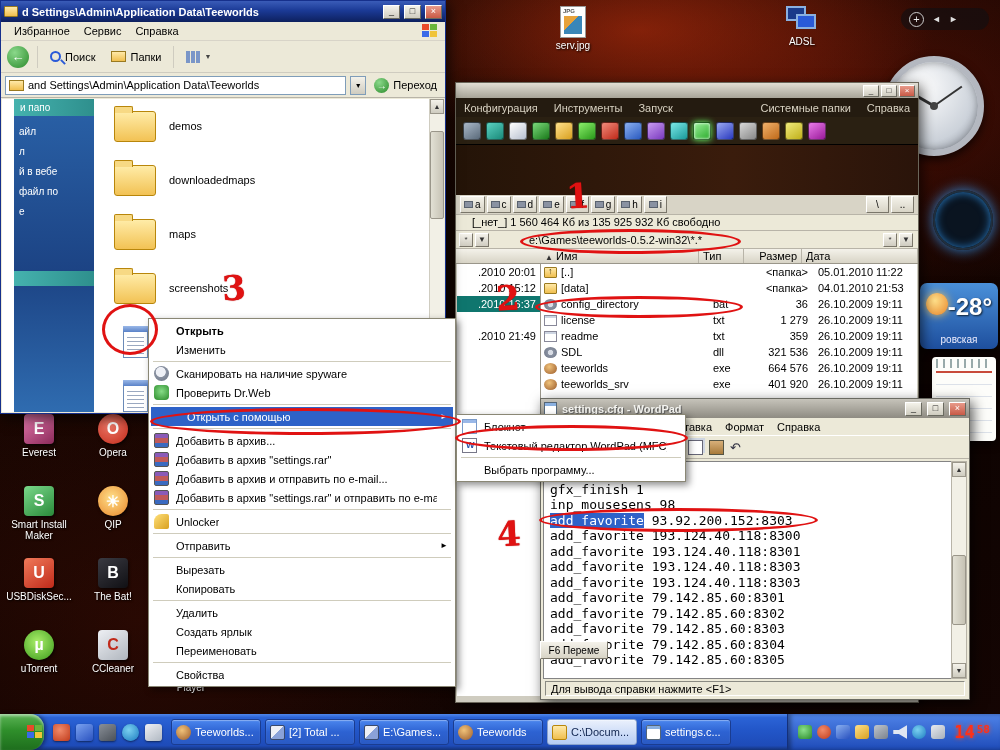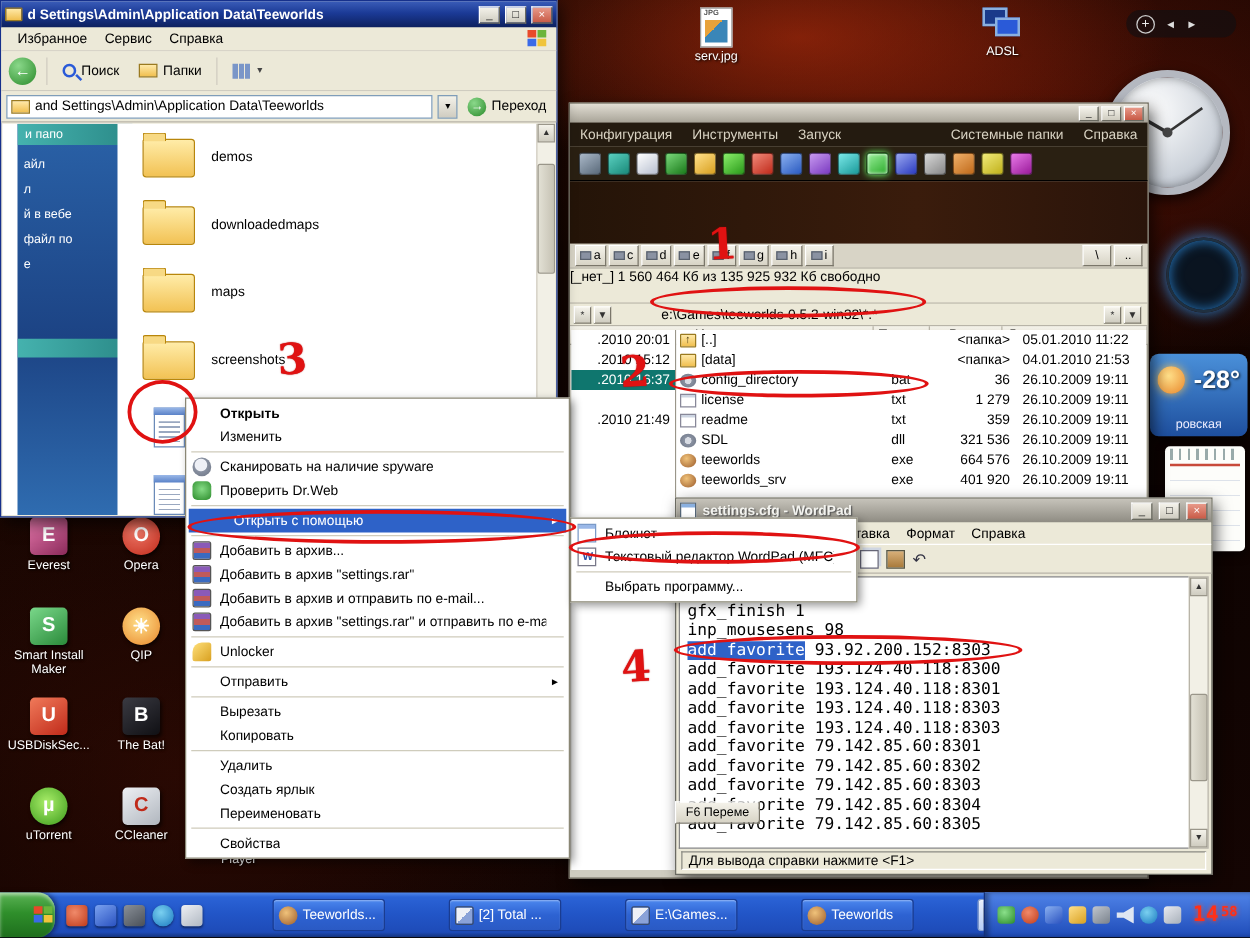--- a/index.html
+++ b/index.html
@@ -99,21 +99,21 @@
 .t7{background:linear-gradient(145deg,#f08a7a,#c02a1a);}.t8{background:linear-gradient(145deg,#8ab0f0,#2a5ac0);}
 .t9{background:linear-gradient(145deg,#c89af0,#7a3ac0);}.t10{background:linear-gradient(145deg,#7ae8e8,#1a9a9a);}
 .t11{background:linear-gradient(145deg,#9af09a,#2aaa2a);}.t12{background:linear-gradient(145deg,#9aa8f0,#2a3ac0);}
 .t13{background:linear-gradient(145deg,#d8d8d8,#888);}.t14{background:linear-gradient(145deg,#f0b06a,#c06a1a);}
 .t15{background:linear-gradient(145deg,#f0ea7a,#c0b01a);}.t16{background:linear-gradient(145deg,#e87ae8,#9a1a9a);}
 .tc-gap{height:50px;background:linear-gradient(90deg,#241408,#3a1c0c 60%,#2a140a);}
 .tc-drives{height:20px;background:#d8d4c6;display:flex;align-items:center;gap:2px;padding:0 4px;border-bottom:1px solid #b8b4a8;}
 .drv{height:17px;min-width:23px;background:linear-gradient(180deg,#f4f2ea,#d8d4c6);border:1px solid;border-color:#fff #7a766a #7a766a #fff;font-size:10px;display:flex;align-items:center;justify-content:center;gap:2px;padding:0 3px;color:#000;}
 .drv i{width:9px;height:7px;background:#8a92a2;border:1px solid #5a626e;}
 .drv-spacer{flex:1;}
-.tc-free{height:28px;background:#ece9d8;font-size:11px;line-height:15px;color:#000;border-bottom:1px solid #b8b4a8;white-space:nowrap;overflow:hidden;}
+.tc-free{height:16px;background:#ece9d8;font-size:11px;line-height:15px;padding-left:16px;color:#000;border-bottom:1px solid #b8b4a8;white-space:nowrap;overflow:hidden;}
 .tc-pathrow{height:18px;background:#ece9d8;display:flex;align-items:center;font-size:11px;padding:0 3px;border-bottom:1px solid #b8b4a8;}
 .mini{width:14px;height:14px;background:linear-gradient(180deg,#f4f2ea,#cfccc0);border:1px solid;border-color:#fff #7a766a #7a766a #fff;font-size:8px;line-height:12px;text-align:center;margin-right:2px;color:#333;}
 .tc-path{flex:1;margin-left:34px;padding-left:4px;white-space:nowrap;overflow:hidden;color:#000;}
 .tc-heads{height:15px;background:linear-gradient(180deg,#f4f2ea,#d8d4c6);border-bottom:1px solid #9a968a;display:flex;font-size:11px;padding-left:85px;color:#000;}
 .th{border-right:1px solid #b8b4a8;padding:0 4px;line-height:14px;white-space:nowrap;overflow:hidden;}
 .th.name{width:158px;}.th.type{width:45px;}.th.size{width:58px;text-align:right;}.th.date{flex:1;}
 .sort{font-size:8px;color:#333;}
 .tc-lpanel{position:absolute;left:1px;width:84px;top:181px;bottom:6px;background:#fff;border-right:1px solid #9a968a;font-size:11px;overflow:hidden;}
 .tc-lrow{height:16px;line-height:16px;text-align:right;padding-right:4px;white-space:nowrap;color:#000;}
 .tc-lrow.lsel{background:#0f766e;color:#fff;}
@@ -191,38 +191,38 @@
 .garr{font-size:9px;color:#ddd;}
 .watch{position:absolute;left:884px;top:50px;width:104px;height:122px;z-index:1;}
 .watch .face{position:absolute;left:0;top:6px;width:100px;height:100px;border-radius:50%;border:6px solid #b4b8c0;background:radial-gradient(circle at 35% 30%,#fff,#ccd2da 65%,#949aa6);box-shadow:0 4px 10px rgba(0,0,0,.7),inset 0 0 8px rgba(0,0,0,.35);}
 .watch .hand{position:absolute;left:50px;top:56px;background:#333;transform-origin:50% 100%;}
 .watch .h1{width:3px;height:24px;transform:translate(-50%,-100%) rotate(300deg);}
 .watch .h2{width:2px;height:34px;transform:translate(-50%,-100%) rotate(55deg);}
 .watch .dot{position:absolute;left:46px;top:52px;width:8px;height:8px;border-radius:50%;background:#444;}
 .speedo{position:absolute;left:933px;top:190px;width:60px;height:60px;border-radius:50%;background:radial-gradient(circle at 50% 55%,#0a1420 55%,#142a3e);border:2px solid #203040;box-shadow:0 0 14px rgba(50,160,255,.85),inset 0 0 10px rgba(50,160,255,.7);z-index:1;}
 .weather{position:absolute;left:920px;top:283px;width:78px;height:66px;border-radius:7px;background:linear-gradient(180deg,#4a90d9,#1e4f9e);box-shadow:0 3px 8px rgba(0,0,0,.6);z-index:1;overflow:hidden;}
 .wsun{position:absolute;left:6px;top:10px;width:22px;height:22px;border-radius:50%;background:radial-gradient(circle at 40% 35%,#ffe08a,#e8862a);box-shadow:0 0 8px rgba(255,200,80,.9);}
-.wtemp{position:absolute;right:6px;top:10px;color:#fff;font-size:20px;font-weight:bold;text-shadow:1px 1px 2px #123;}
+.wtemp{position:absolute;right:6px;top:10px;color:#fff;font-size:24px;font-weight:bold;text-shadow:1px 1px 2px #123;}
 .wcity{position:absolute;left:0;right:0;bottom:4px;text-align:center;color:#eef;font-size:10px;}
 .calendar{position:absolute;left:932px;top:357px;width:64px;height:84px;background:#fdfdfa;border-radius:4px;box-shadow:0 3px 8px rgba(0,0,0,.6);z-index:1;overflow:hidden;}
 .cal-spiral{height:9px;background:repeating-linear-gradient(90deg,#9aa 0 2px,transparent 2px 7px);margin:2px 4px 0;}
 .cal-body{position:absolute;left:4px;right:4px;top:14px;bottom:4px;background:repeating-linear-gradient(180deg,transparent 0 11px,#dde2ea 11px 12px);border-top:2px solid #c84a3a;}
 
 
 .taskbar{position:absolute;left:0;bottom:0;width:1000px;height:36px;z-index:30;display:flex;align-items:center;background:linear-gradient(180deg,#5087ea 0%,#2b63d6 10%,#2256c8 45%,#1e4bb8 88%,#143278 100%);}
 .start{width:44px;height:36px;flex:none;background:linear-gradient(180deg,#5cb456,#2f8f2b 45%,#1e6e1d);border-radius:0 14px 14px 0;box-shadow:inset 0 2px 3px rgba(255,255,255,.5),2px 0 4px rgba(0,0,0,.45);display:flex;align-items:center;justify-content:center;}
 .qlaunch{display:flex;align-items:center;gap:6px;padding:0 9px;flex:none;}
 .ql{width:17px;height:17px;border-radius:3px;box-shadow:0 1px 2px rgba(0,0,0,.5);}
 .ql1{background:radial-gradient(circle at 40% 35%,#f08a6a,#c03a1a);}
 .ql2{background:linear-gradient(145deg,#7aa2f0,#2a52c0);}
 .ql3{background:linear-gradient(145deg,#8a9098,#4a5058);}
 .ql4{background:radial-gradient(circle at 40% 35%,#7ad0f0,#1a7ac0);border-radius:50%;}
 .ql5{background:linear-gradient(145deg,#eef0f4,#b0b8c2);}
 .tasks{display:flex;align-items:center;gap:4px;flex:1;overflow:hidden;}
-.task{width:90px;height:26px;flex:none;background:linear-gradient(180deg,#4b86ee,#2d62d2 50%,#2a5ac4);border:1px solid #1a3c90;border-radius:3px;display:flex;align-items:center;gap:4px;padding:0 4px;color:#fff;font-size:11px;box-shadow:inset 0 1px 1px rgba(255,255,255,.35);margin-left:47px;}
+.task{width:90px;height:26px;flex:none;background:linear-gradient(180deg,#4b86ee,#2d62d2 50%,#2a5ac4);border:1px solid #1a3c90;border-radius:3px;display:flex;align-items:center;gap:4px;padding:0 4px;color:#fff;font-size:11px;box-shadow:inset 0 1px 1px rgba(255,255,255,.35);}
 .task.active{background:linear-gradient(180deg,#eaf0fc,#b6ccf4);color:#10244f;border-color:#8aa2cc;}
 .task-lb{white-space:nowrap;overflow:hidden;}
 .task-ic{width:15px;height:15px;flex:none;border-radius:2px;}
 .ic-tee .task-ic{background:radial-gradient(circle at 40% 35%,#f0c27a,#9a5a2a);border-radius:50%;}
 .ic-tc .task-ic{background:linear-gradient(135deg,#eef0f6 50%,#8aa2d8 50%);border:1px solid #3a4a6a;}
 .ic-fold .task-ic{background:linear-gradient(180deg,#ffe9a8,#f0bf4f);border:1px solid #b8860b;}
 .ic-wp .task-ic{background:#fff;border:1px solid #567;box-shadow:inset 0 3px 0 #8ab0e0;}
 .tray{height:36px;flex:none;display:flex;align-items:center;gap:5px;padding:0 10px 0 10px;background:linear-gradient(180deg,#4f83e8,#1e4bb8);border-left:1px solid #14307a;box-shadow:inset 3px 0 4px rgba(0,0,0,.35);}
 .tri{width:14px;height:14px;border-radius:3px;}
 .tr1{background:radial-gradient(circle at 40% 35%,#8ae08a,#2a8a2a);}

